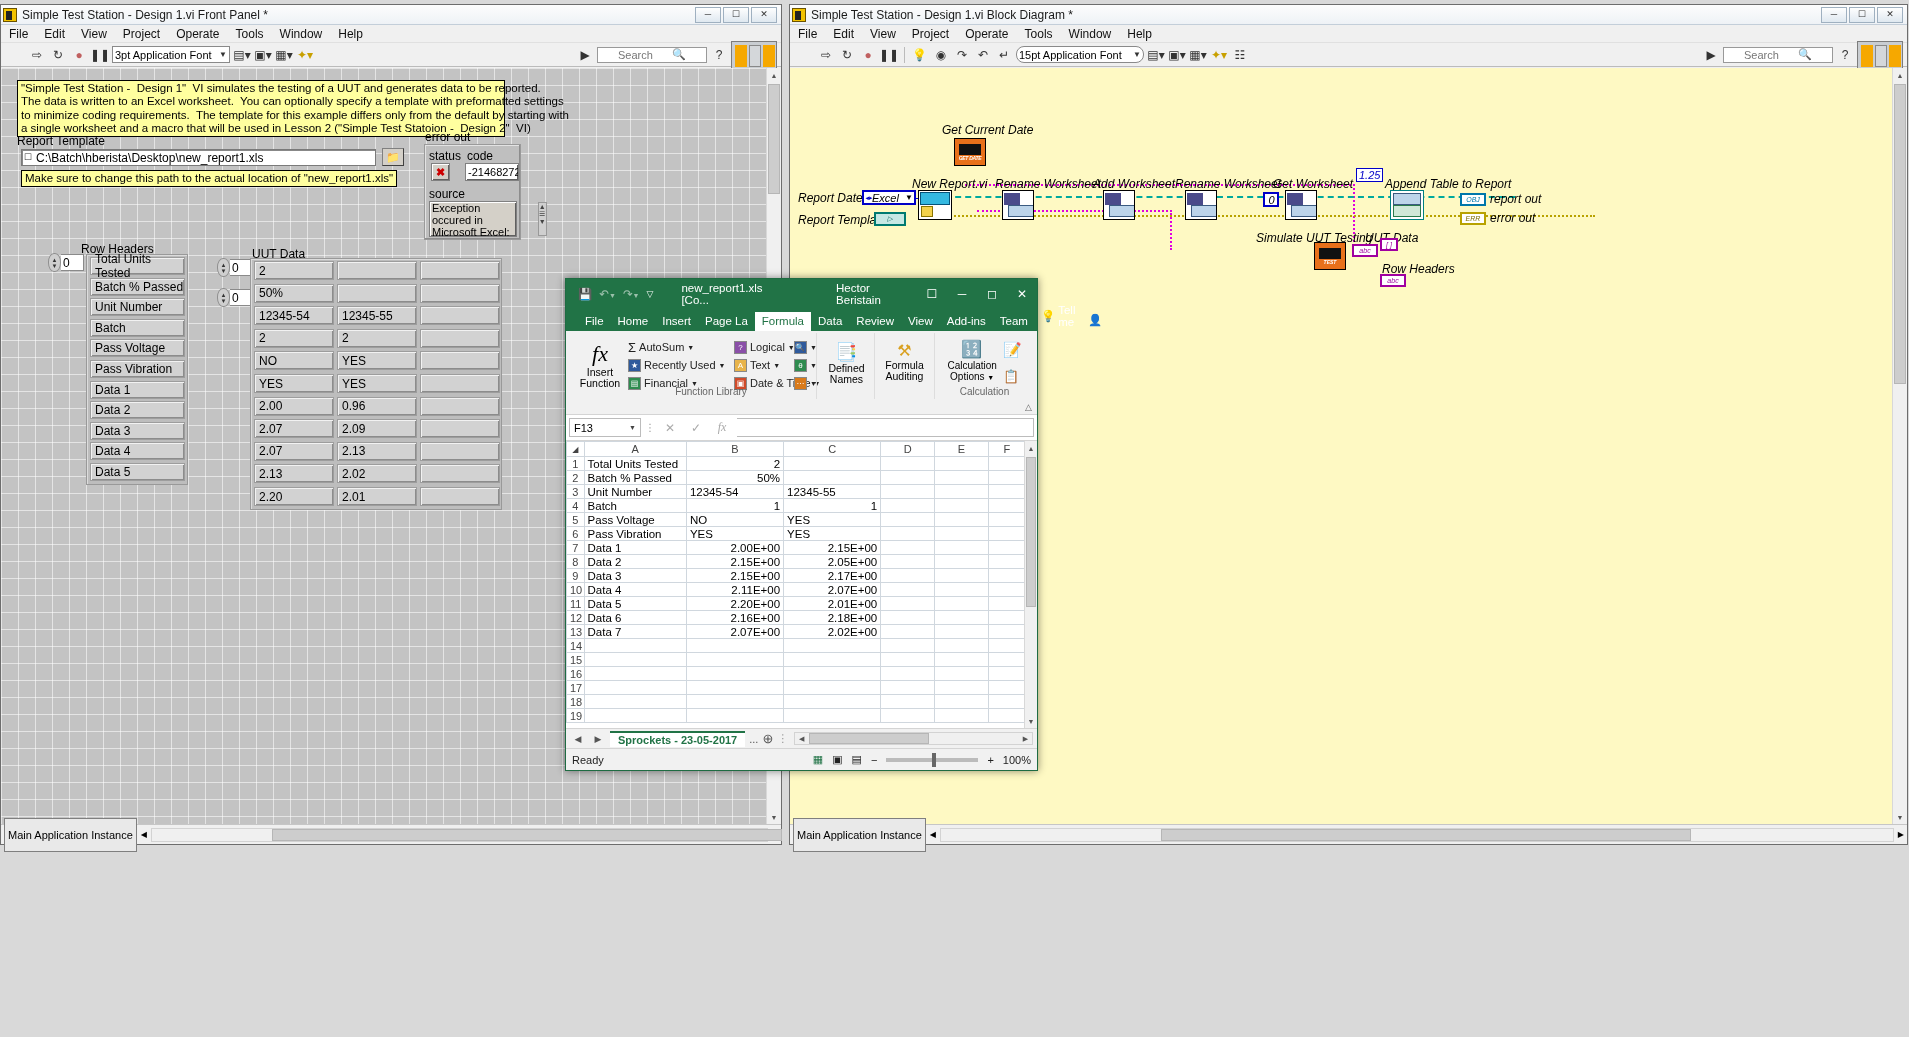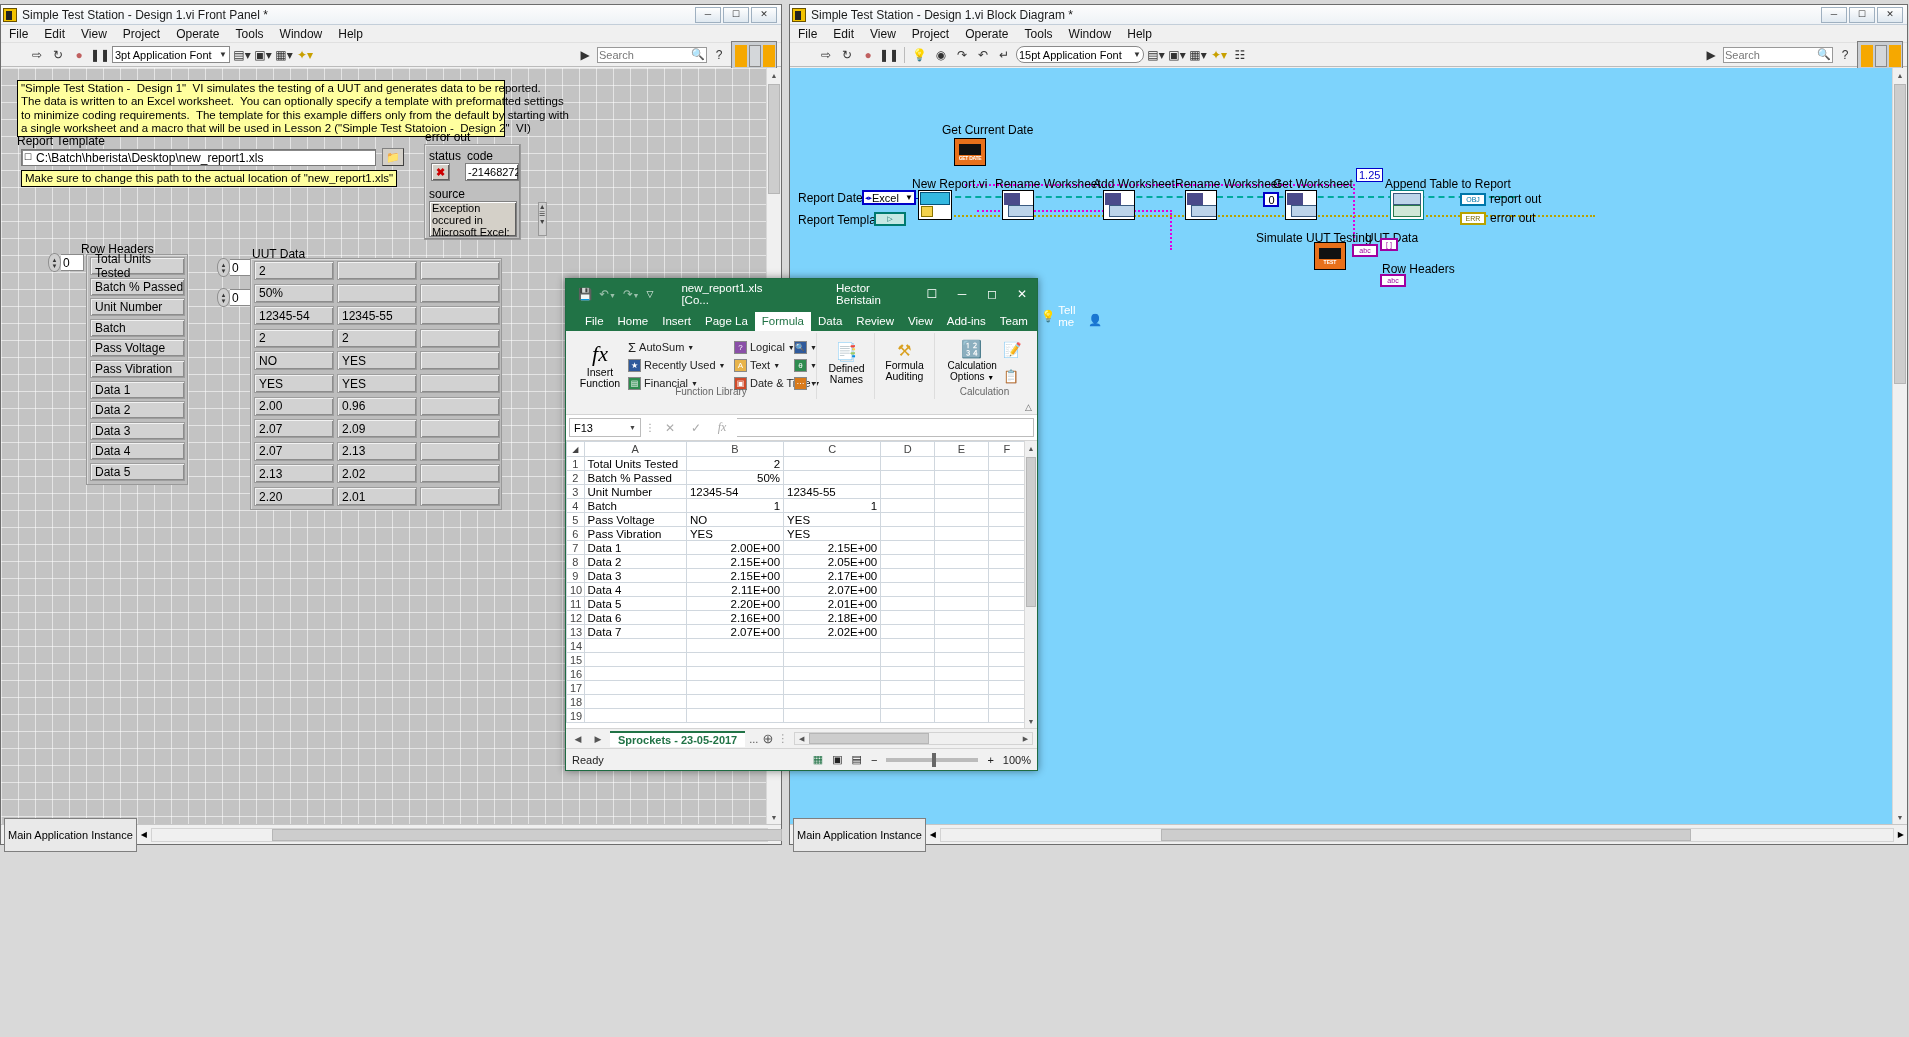--- a/index.html
+++ b/index.html
@@ -41,21 +41,21 @@
     width:18px;height:18px;display:flex;align-items:center;justify-content:center;
     font-size:12px;color:#333;
   }
   .fontsel {
     height:17px;min-width:118px;border:1px solid #8a8a8a;background:#fff;
     display:flex;align-items:center;padding:0 2px;font-size:11px;color:#000;
   }
   .fontsel .caret{margin-left:auto;font-size:8px;color:#333;}
   .searchbox {
     height:16px;width:110px;border:1px solid #999;background:#fff;display:flex;align-items:center;
-    padding:0 1px;font-size:11px;color:#777;
+    padding:0 20px;font-size:11px;color:#777;
   }
   .lv-logo {
     width:46px;height:28px;background:#c9cdd1;border:1px solid #7c7c7c;
     position:relative;overflow:hidden;
   }
   .lv-logo .bar{position:absolute;left:3px;top:3px;width:12px;height:22px;background:#f6a800;}
   .lv-logo .bar2{position:absolute;left:17px;top:3px;width:12px;height:22px;background:#d4d7da;border:1px solid #888;}
   .lv-logo .bar3{position:absolute;left:31px;top:3px;width:12px;height:22px;background:#f6a800;}
   
   .fp-canvas {
@@ -120,21 +120,21 @@
   .hscroll {
     flex:1;height:14px;background:#f0f0f0;border:1px solid #d3d3d3;position:relative;
   }
   .hscroll .thumb{position:absolute;top:0;bottom:0;background:#cdcdcd;border:1px solid #b6b6b6;}
   .vscroll {
     position:absolute;right:0;top:0;bottom:0;width:15px;background:#f0f0f0;border-left:1px solid #d8d8d8;
   }
   .vscroll .vthumb{position:absolute;left:1px;right:1px;background:#cdcdcd;border:1px solid #b6b6b6;}
   .vscroll .vbtn{position:absolute;left:0;right:0;height:14px;display:flex;align-items:center;justify-content:center;font-size:7px;color:#555;}
   
-  .bd-canvas { position:absolute;left:0;right:0;top:0;bottom:0;background:#7dd3fc;overflow:hidden; }
+  .bd-canvas { position:absolute;left:0;right:0;top:0;bottom:0;background:#fef9c3;overflow:hidden;font-style:italic; }
   .bd-lbl{position:absolute;font-size:12px;color:#000;white-space:nowrap;}
   .vi-node{
     position:absolute;background:#fff;border:1px solid #000;
     display:flex;align-items:center;justify-content:center;font-size:7px;overflow:hidden;
   }
   .enum-ctrl{
     position:absolute;height:15px;background:#fff;border:2px solid #0000c8;
     display:flex;align-items:center;font-size:11px;color:#000;padding-left:1px;
   }
   .enum-ctrl .cr{margin-left:auto;font-size:8px;margin-right:1px;}

